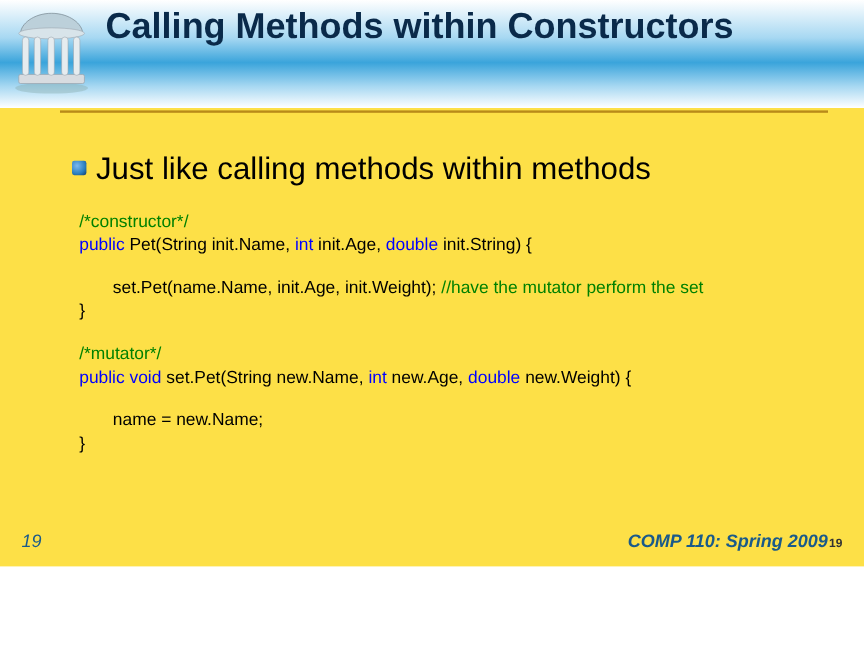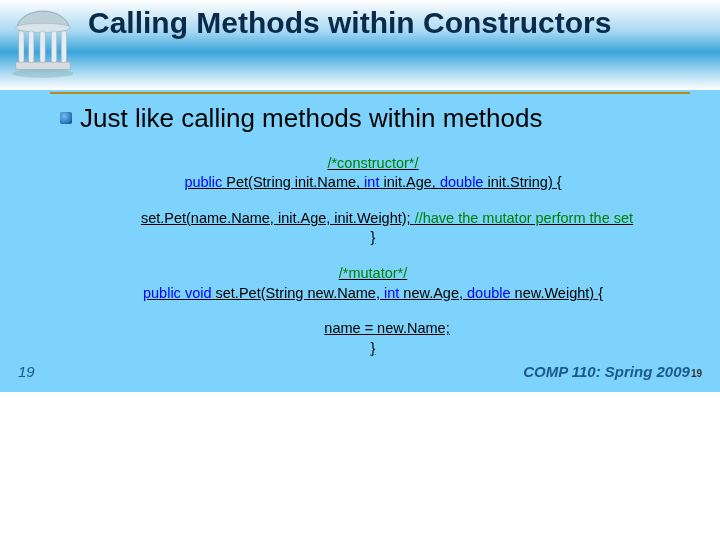--- a/index.html
+++ b/index.html
@@ -1,40 +1,40 @@
 <!DOCTYPE html>
 <html><head>
 <meta charset="utf-8">
 <style>
   * { margin: 0; padding: 0; box-sizing: border-box; }
   html, body { width: 720px; height: 540px; overflow: hidden; font-family: Verdana, Arial, sans-serif; background: #fff; }
-  .slide { position: relative; width: 720px; height: 392px; background: #7dd3fc; padding-left: 44px; }
+  .slide { position: relative; width: 720px; height: 472px; background: #fde047; padding-left: 44px; }
   .header-band {
     position: absolute; top: 0; left: 0; width: 720px; height: 90px;
     background: linear-gradient(to bottom, #ffffff 0%, #a7d8f2 35%, #3aa4db 58%, #a7d8f2 80%, #ffffff 100%);
   }
   .logo-wrap {
     position: absolute; top: 4px; left: 4px; width: 78px; height: 78px;
     display: flex; align-items: center; justify-content: center;
   }
   .title {
     position: absolute; top: 6px; left: 88px; width: 600px;
     font-family: Verdana, Arial, sans-serif; font-weight: 700;
     font-size: 30px; line-height: 1.15; color: #0a2a4a;
   }
   .underline { position: absolute; top: 92px; left: 50px; width: 640px; height: 2px; background: #b88a1a; }
-  .content { position: absolute; top: 102px; left: 60px; width: 620px; text-align: center; }
+  .content { position: absolute; top: 124px; left: 60px; width: 620px; }
   .bullet-row { display: flex; align-items: flex-start; gap: 8px; margin-bottom: 18px; }
   .bullet-dot {
     width: 12px; height: 12px; margin-top: 10px; flex-shrink: 0;
     background: radial-gradient(circle at 35% 35%, #7bb9f0 0%, #2a7fbf 60%, #123a66 100%);
     border-radius: 2px;
   }
   .bullet-text { font-size: 26px; color: #000; line-height: 1.3; }
-  .code-block { margin-top: 10px; padding-left: 6px; font-family: Verdana, Arial, sans-serif; font-size: 14.5px; line-height: 1.35; color: #000; text-decoration: underline; }
+  .code-block { margin-top: 10px; padding-left: 6px; font-family: Verdana, Arial, sans-serif; font-size: 14.5px; line-height: 1.35; color: #000; }
   .code-block .comment { color: #008000; }
   .code-block .kw { color: #0000ff; }
   .code-block .ty { color: #0000ff; }
   .code-block .inline-comment { color: #008000; }
   .indent { padding-left: 28px; }
   .gap { height: 16px; }
   .footerL {
     position: absolute; left: 18px; bottom: 12px;
     font-family: "Comic Sans MS", cursive, sans-serif; font-style: italic; font-size: 15px; color: #1a5a8a;
   }

